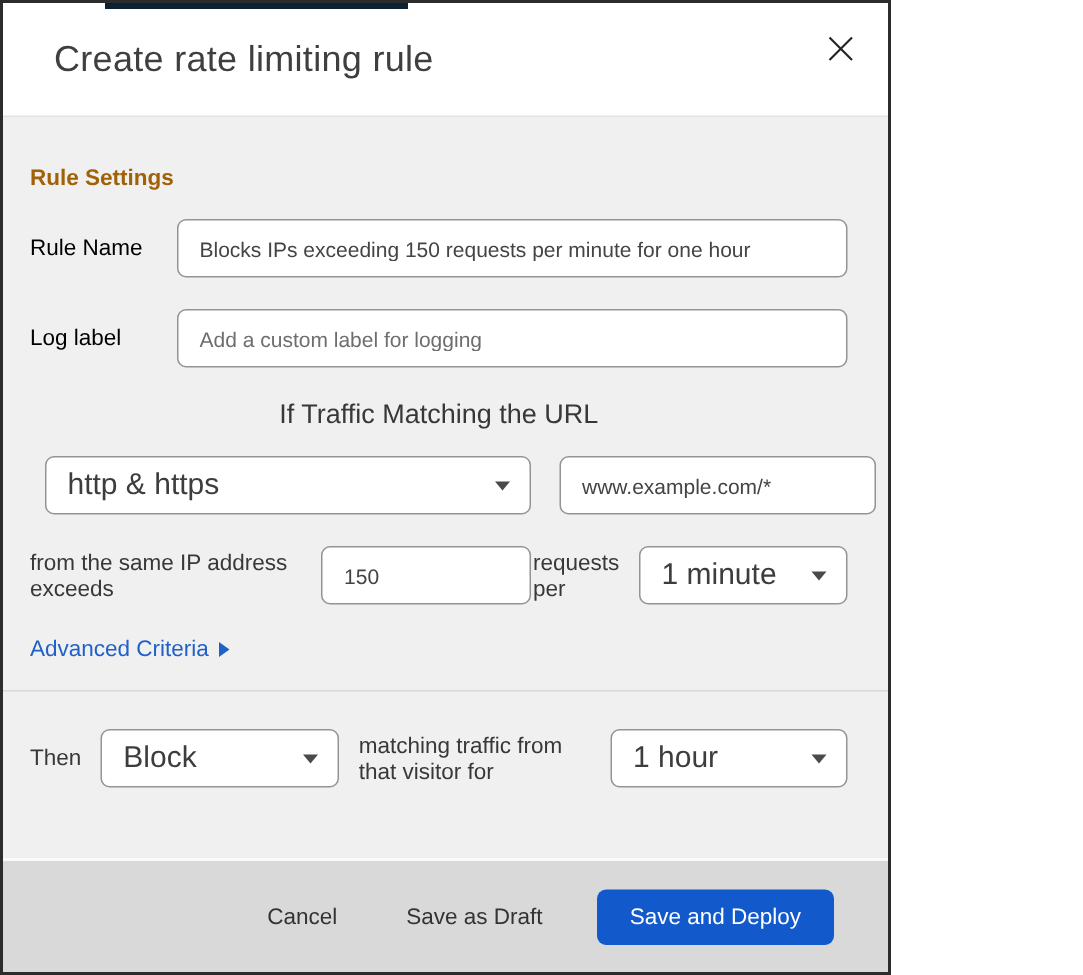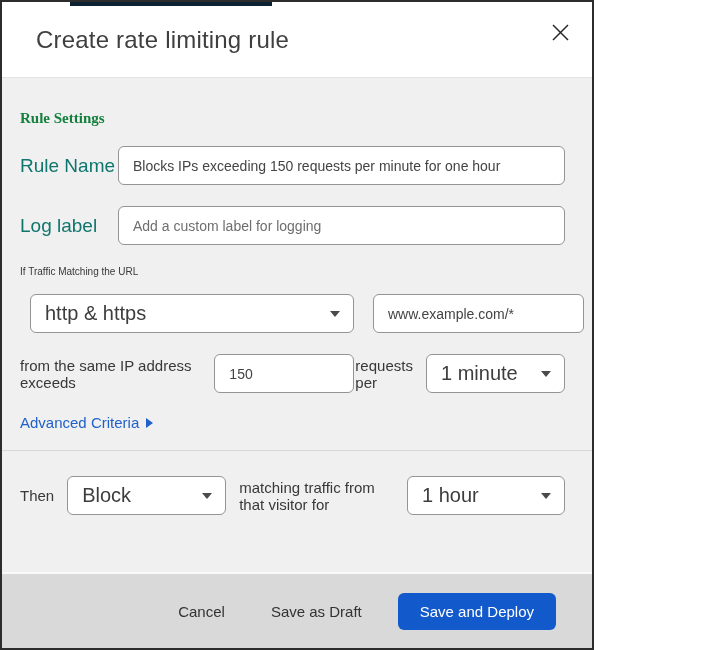--- a/index.html
+++ b/index.html
@@ -42,35 +42,35 @@
     width:28px;height:28px;display:flex;align-items:center;justify-content:center;
     margin-top:-14px;
   }
   
   .dlg-body{
     flex:1 1 auto;background:var(--body-bg);
     padding:32px 27px 0 18px;
     color:var(--text-main);
   }
   .section-heading{
-    font-size:15px;font-weight:700;color:#15803d;margin-bottom:19px;font-family:Liberation Serif, serif;
+    font-size:15px;font-weight:700;color:#a16207;margin-bottom:19px;
   }
   .form-row{display:flex;align-items:center;margin-bottom:21px;}
   .field-label{
-    width:98px;flex:0 0 auto;font-size:19px;color:#0f766e;
+    width:98px;flex:0 0 auto;font-size:15px;color:#000000;
   }
   .text-input{
     height:39px;background:#fff;border:1px solid var(--input-border);
     border-radius:6px;font-size:14px;color:#444;
     padding:0 14px;font-family:"Liberation Sans", sans-serif;
     outline:none;
   }
   .text-input::placeholder{color:#6e6e6e;opacity:1;}
   .grow{flex:1 1 auto;}
-  .traffic-heading{font-size:10px;color:#383838;margin:0 0 17px 0;}
+  .traffic-heading{font-size:18px;color:#383838;margin:0 0 17px 0;text-align:center;}
   .selectbox{
     height:39px;background:#fff;border:1px solid var(--input-border);
     border-radius:6px;display:flex;align-items:center;
     padding:0 13px 0 14px;font-size:20px;color:#3d3d3d;cursor:pointer;
   }
   .selectbox .caret{margin-left:auto;}
   .caret{
     width:0;height:0;flex:0 0 auto;
     border-left:5px solid transparent;border-right:5px solid transparent;
     border-top:6px solid #4a4a4a;

